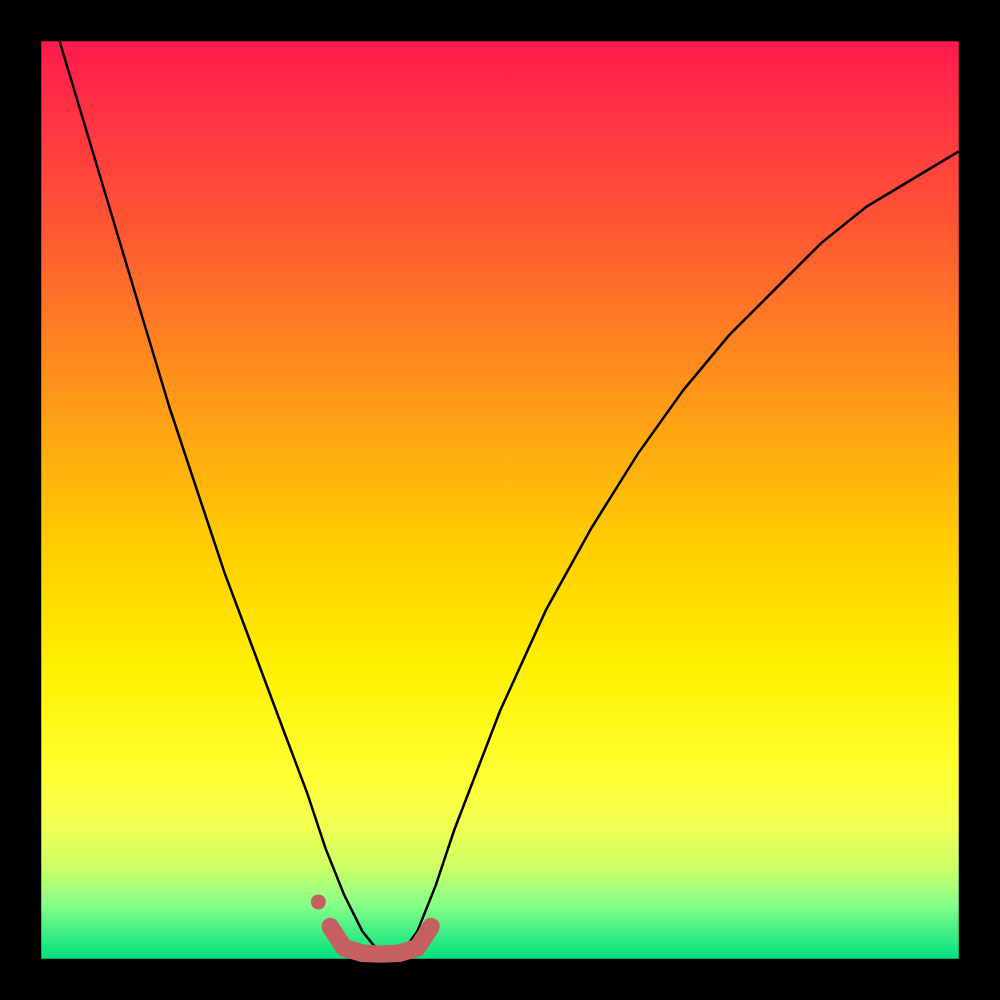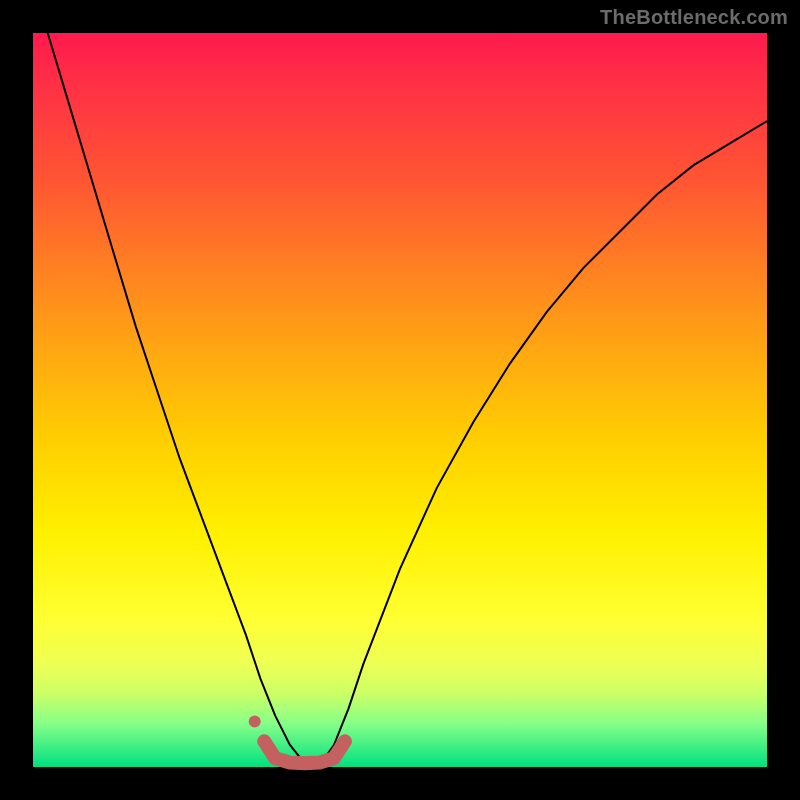--- a/index.html
+++ b/index.html
@@ -64,14 +64,13 @@
 
 <div class="frame">
   <div class="plot-area"></div>
 
   <svg class="curve-layer" viewBox="0 0 734 734">
     <path id="series-curve" fill="none" d="M14.7 0.0 L36.7 73.4 L58.7 146.8 L80.7 220.2 L102.8 293.6 L124.8 359.7 L146.8 425.7 L168.8 484.4 L190.8 543.2 L212.9 601.9 L227.5 645.9 L242.2 682.6 L256.9 712.0 L271.6 730.3 L286.3 732.5 L300.9 712.0 L315.6 675.3 L330.3 631.2 L367.0 535.8 L403.7 455.1 L440.4 389.0 L477.1 330.3 L513.8 278.9 L550.5 234.9 L587.2 198.2 L623.9 161.5 L660.6 132.1 L697.3 110.1 L734.0 88.1" stroke="#000000" stroke-width="2"></path>
     <path id="series-band" fill="none" d="M231.2 708.3 L242.2 725.2 L256.9 729.6 L271.6 730.3 L286.3 729.6 L300.9 725.2 L311.9 708.3" stroke="#c46060" stroke-width="14" stroke-linecap="round" stroke-linejoin="round"></path>
     <circle id="series-dot" cx="221.7" cy="688.5" r="6" fill="#c46060"></circle>
   </svg>
 
-  <div class="watermark">TheBottleneck.com</div>
 </div>
 
 </body></html>

